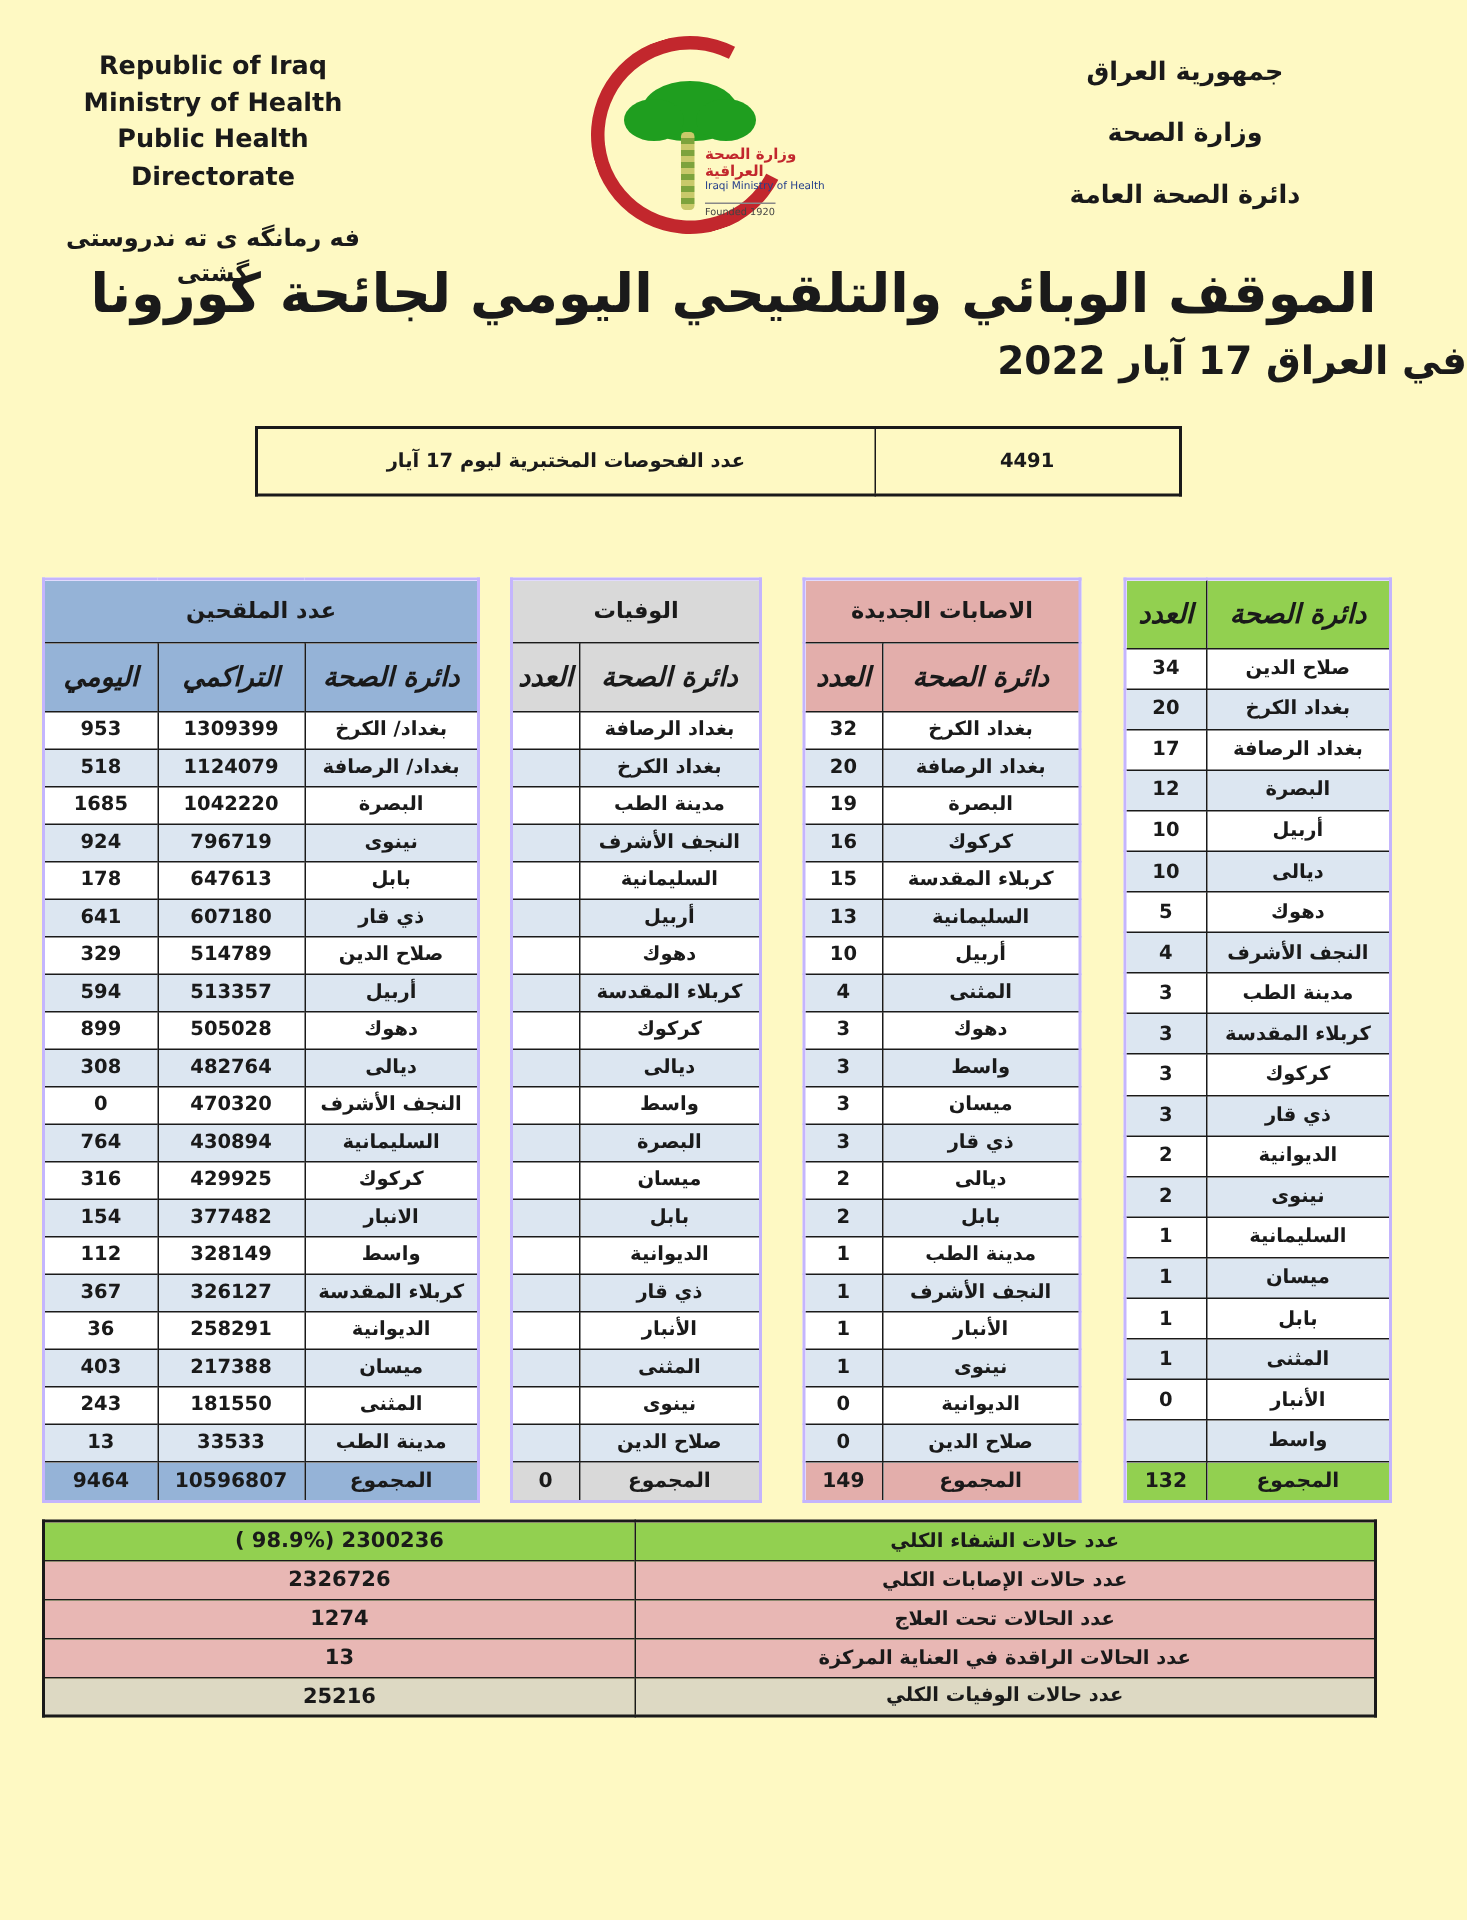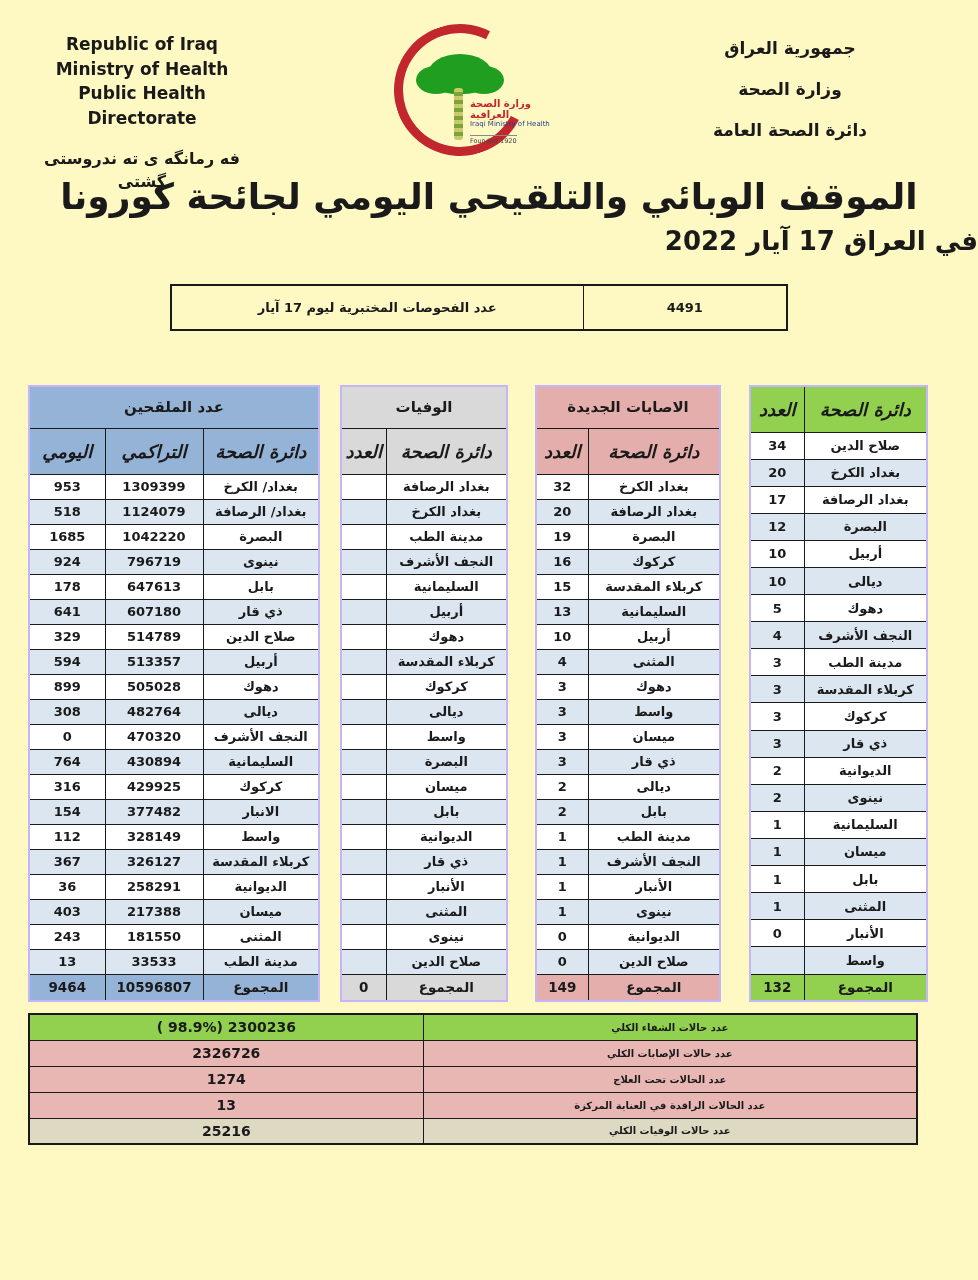--- a/index.html
+++ b/index.html
@@ -77,21 +77,21 @@
 
   .blue  { background:#95b3d7; }
   .gray  { background:#d9d9d9; }
   .pink  { background:#e3aeab; }
   .green { background:#92d050; }
 
   
   .summary { position:absolute; left:28px; top:1013px; }
   .summary table { width:890px; border:2px solid #1a1a1a; direction:rtl; }
   .summary td { height:26px; }
-  .summary .lbl { width:445px; font-size:10px; direction:rtl; }
+  .summary .lbl { width:445px; font-size:13px; direction:rtl; }
   .summary .val { width:355px; font-size:14px; direction:ltr; }
   .row-green { background:#92d050; }
   .row-pink  { background:#e8b7b4; }
   .row-beige { background:#ddd9c3; }
 </style>
 </head>
 <body>
 
 <div class="page">
 

